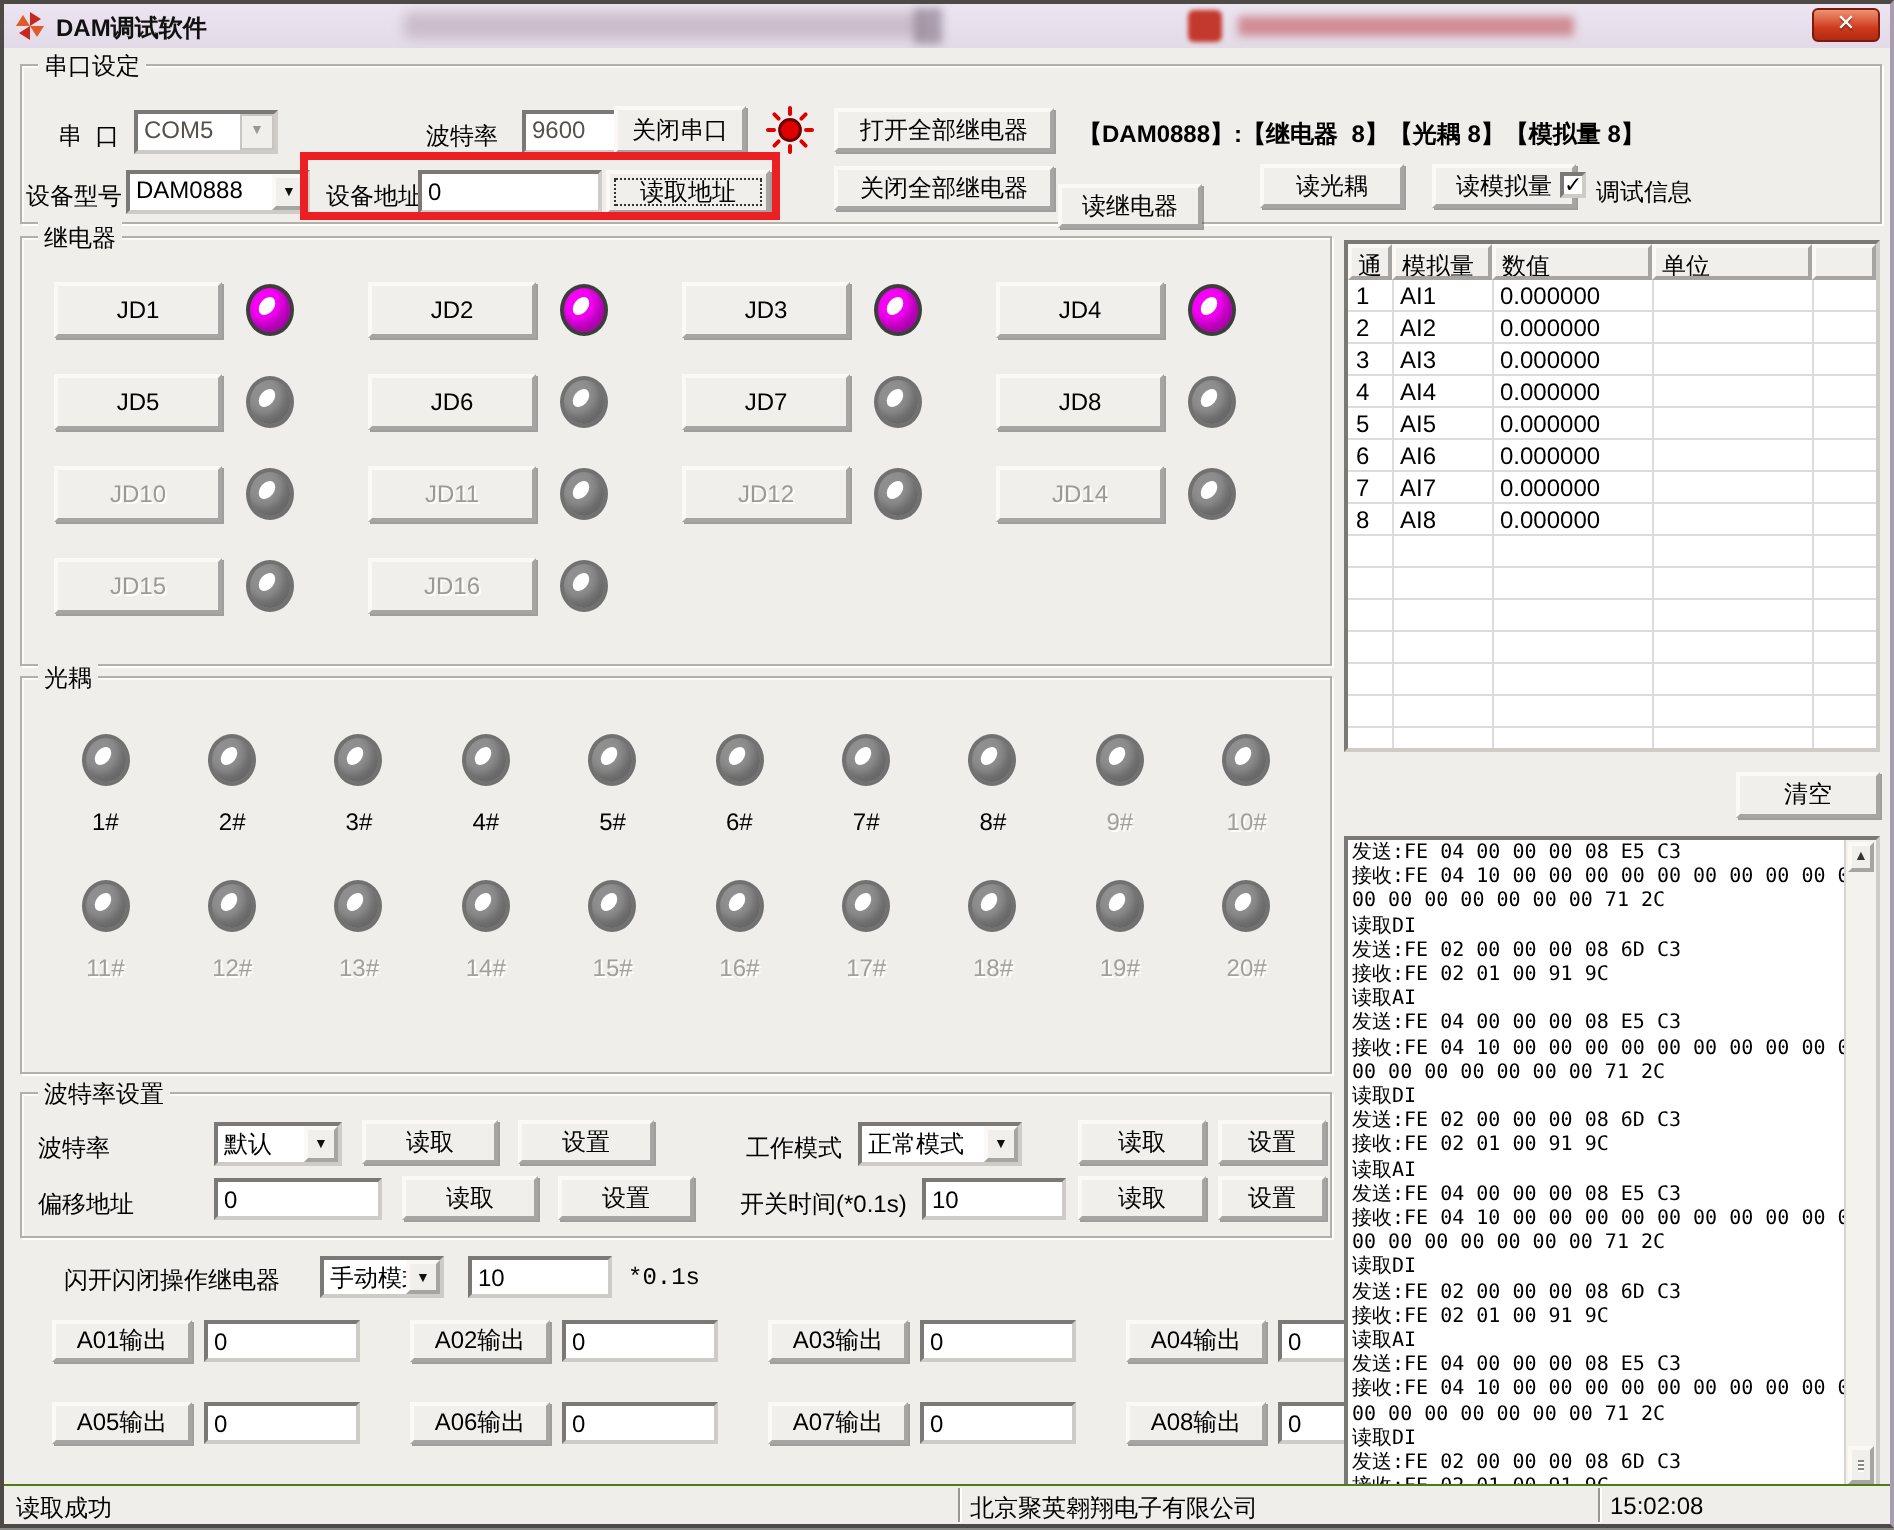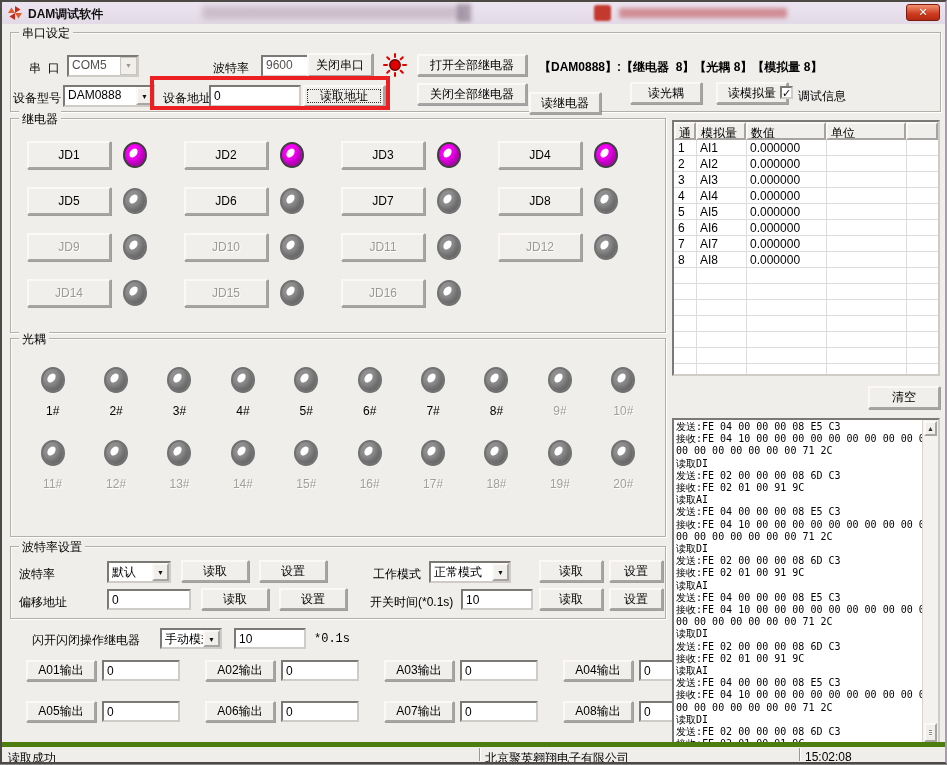--- a/index.html
+++ b/index.html
@@ -61,21 +61,21 @@
   .colline{position:absolute;top:18px;bottom:0;width:1px;background:#dcdcdc;}
   .cl1{left:22px;}.cl2{left:72px;}.cl3{left:152px;}.cl4{left:232px;}
   
   .log{position:absolute;left:670px;top:394px;width:268px;height:328px;background:#fff;border:2px inset #cfccc7;overflow:hidden;}
   .log-text{position:absolute;left:2px;top:1px;right:18px;font-family:"DejaVu Sans Mono","Liberation Mono",monospace;font-size:10px;line-height:12.2px;color:#000;white-space:pre;}
   .vscroll{position:absolute;right:0;top:0;bottom:0;width:16px;background:#f4f2ef;border-left:1px solid #d8d5d0;}
   .scroll-up{position:absolute;top:1px;left:1px;right:1px;height:15px;background:#f1efec;border:2px outset #fbf8f5;font-size:7px;text-align:center;line-height:12px;color:#333;}
   .scroll-thumb{position:absolute;bottom:2px;left:1px;right:1px;height:19px;background:#f1efec;border:2px outset #fbf8f5;}
   .scroll-thumb::after{content:"";position:absolute;left:3px;right:3px;top:5px;height:6px;background:repeating-linear-gradient(to bottom,#8b8884 0 1px,#fff 1px 2px);}
   
-  .statusbar{position:absolute;left:0;right:0;bottom:0;height:20px;background:#f0eeeb;border-top:5px solid #4d7c0f;font-size:12px;}
+  .statusbar{position:absolute;left:0;right:0;bottom:0;height:20px;background:#f0eeeb;border-top:1px solid #4d7c0f;font-size:12px;}
   .status-text{position:absolute;top:3px;color:#000;white-space:nowrap;}
   .sdiv{position:absolute;top:1px;bottom:1px;width:1px;background:#9a9792;box-shadow:1px 0 0 #fff;}
   .clear-btn{position:absolute;left:866px;top:362px;width:72px;height:23px;}
 </style>
 </head>
 <body>
 
 <div class="window">
 
   <div class="titlebar">
@@ -185,24 +185,20 @@
           <div class="relay-cell">
             <button class="btn relay-btn" data-enabled="true">JD7</button>
             <span class="led" data-state="off"></span>
           </div>
 
           <div class="relay-cell">
             <button class="btn relay-btn" data-enabled="true">JD8</button>
             <span class="led" data-state="off"></span>
           </div>
 
-          <div class="relay-cell">
-            <button class="btn relay-btn" data-enabled="false">JD9</button>
-            <span class="led" data-state="off"></span>
-          </div>
 
           <div class="relay-cell">
             <button class="btn relay-btn" data-enabled="false">JD10</button>
             <span class="led" data-state="off"></span>
           </div>
 
           <div class="relay-cell">
             <button class="btn relay-btn" data-enabled="false">JD11</button>
             <span class="led" data-state="off"></span>
           </div>

